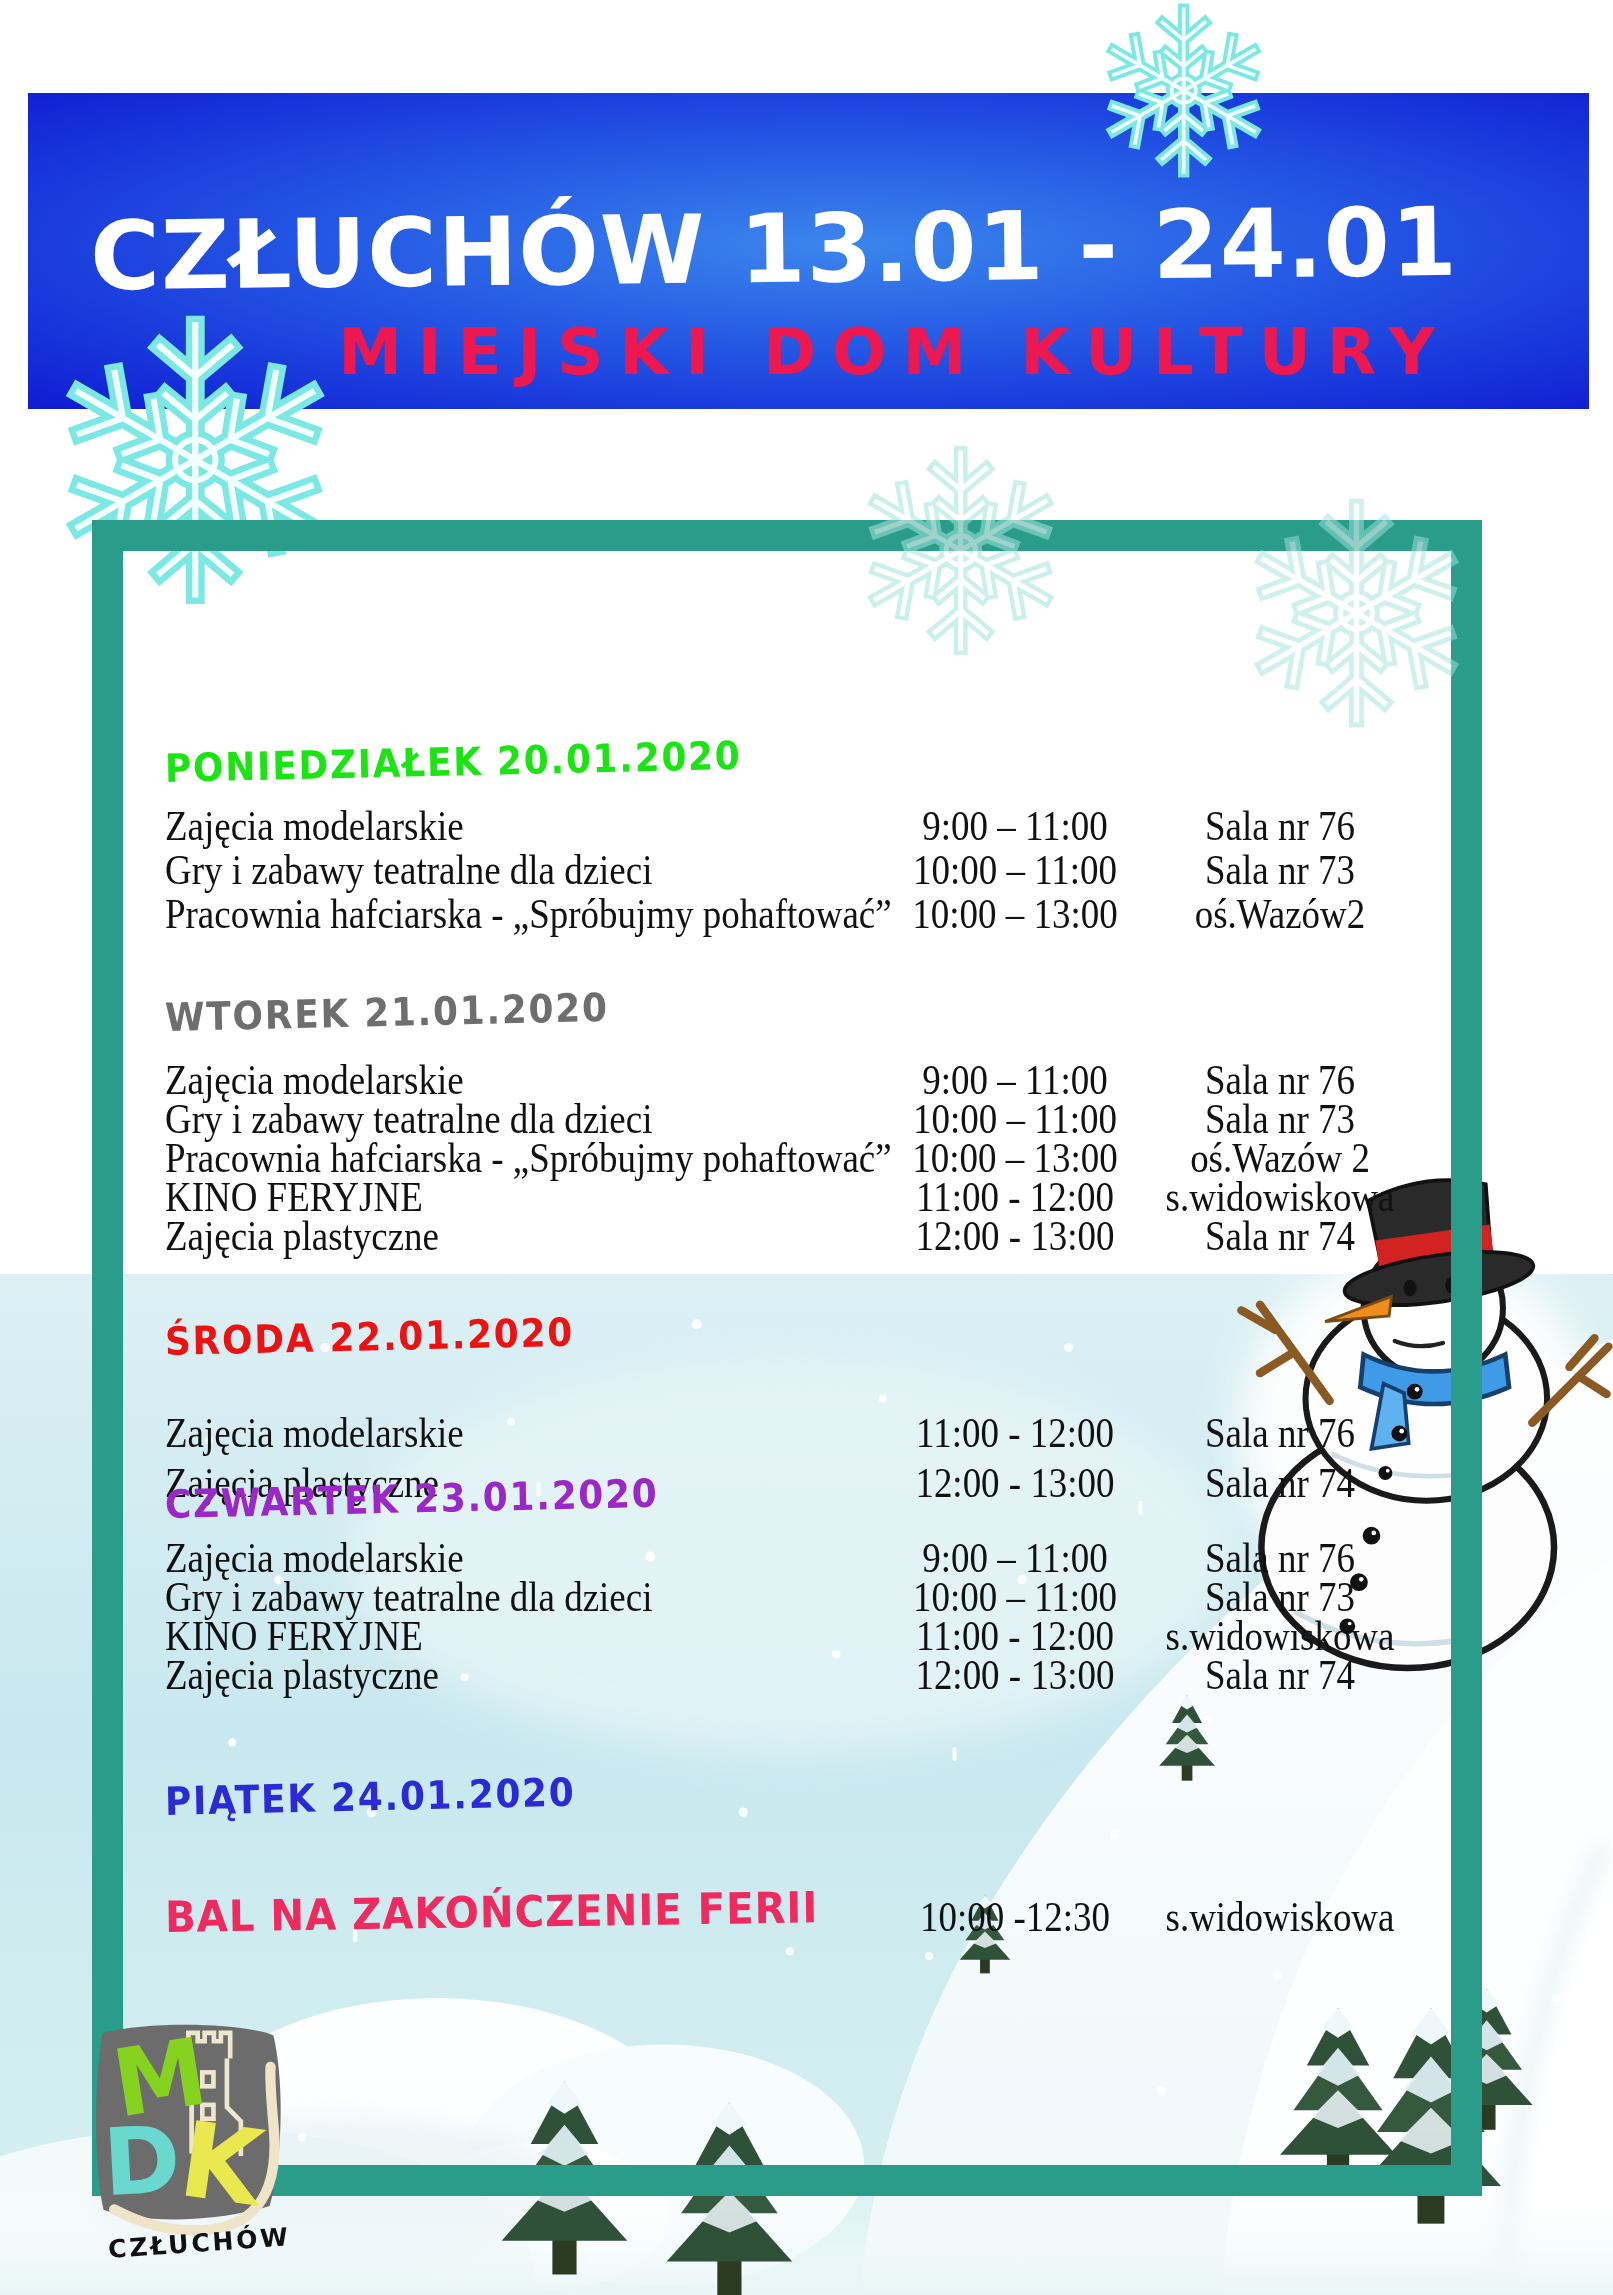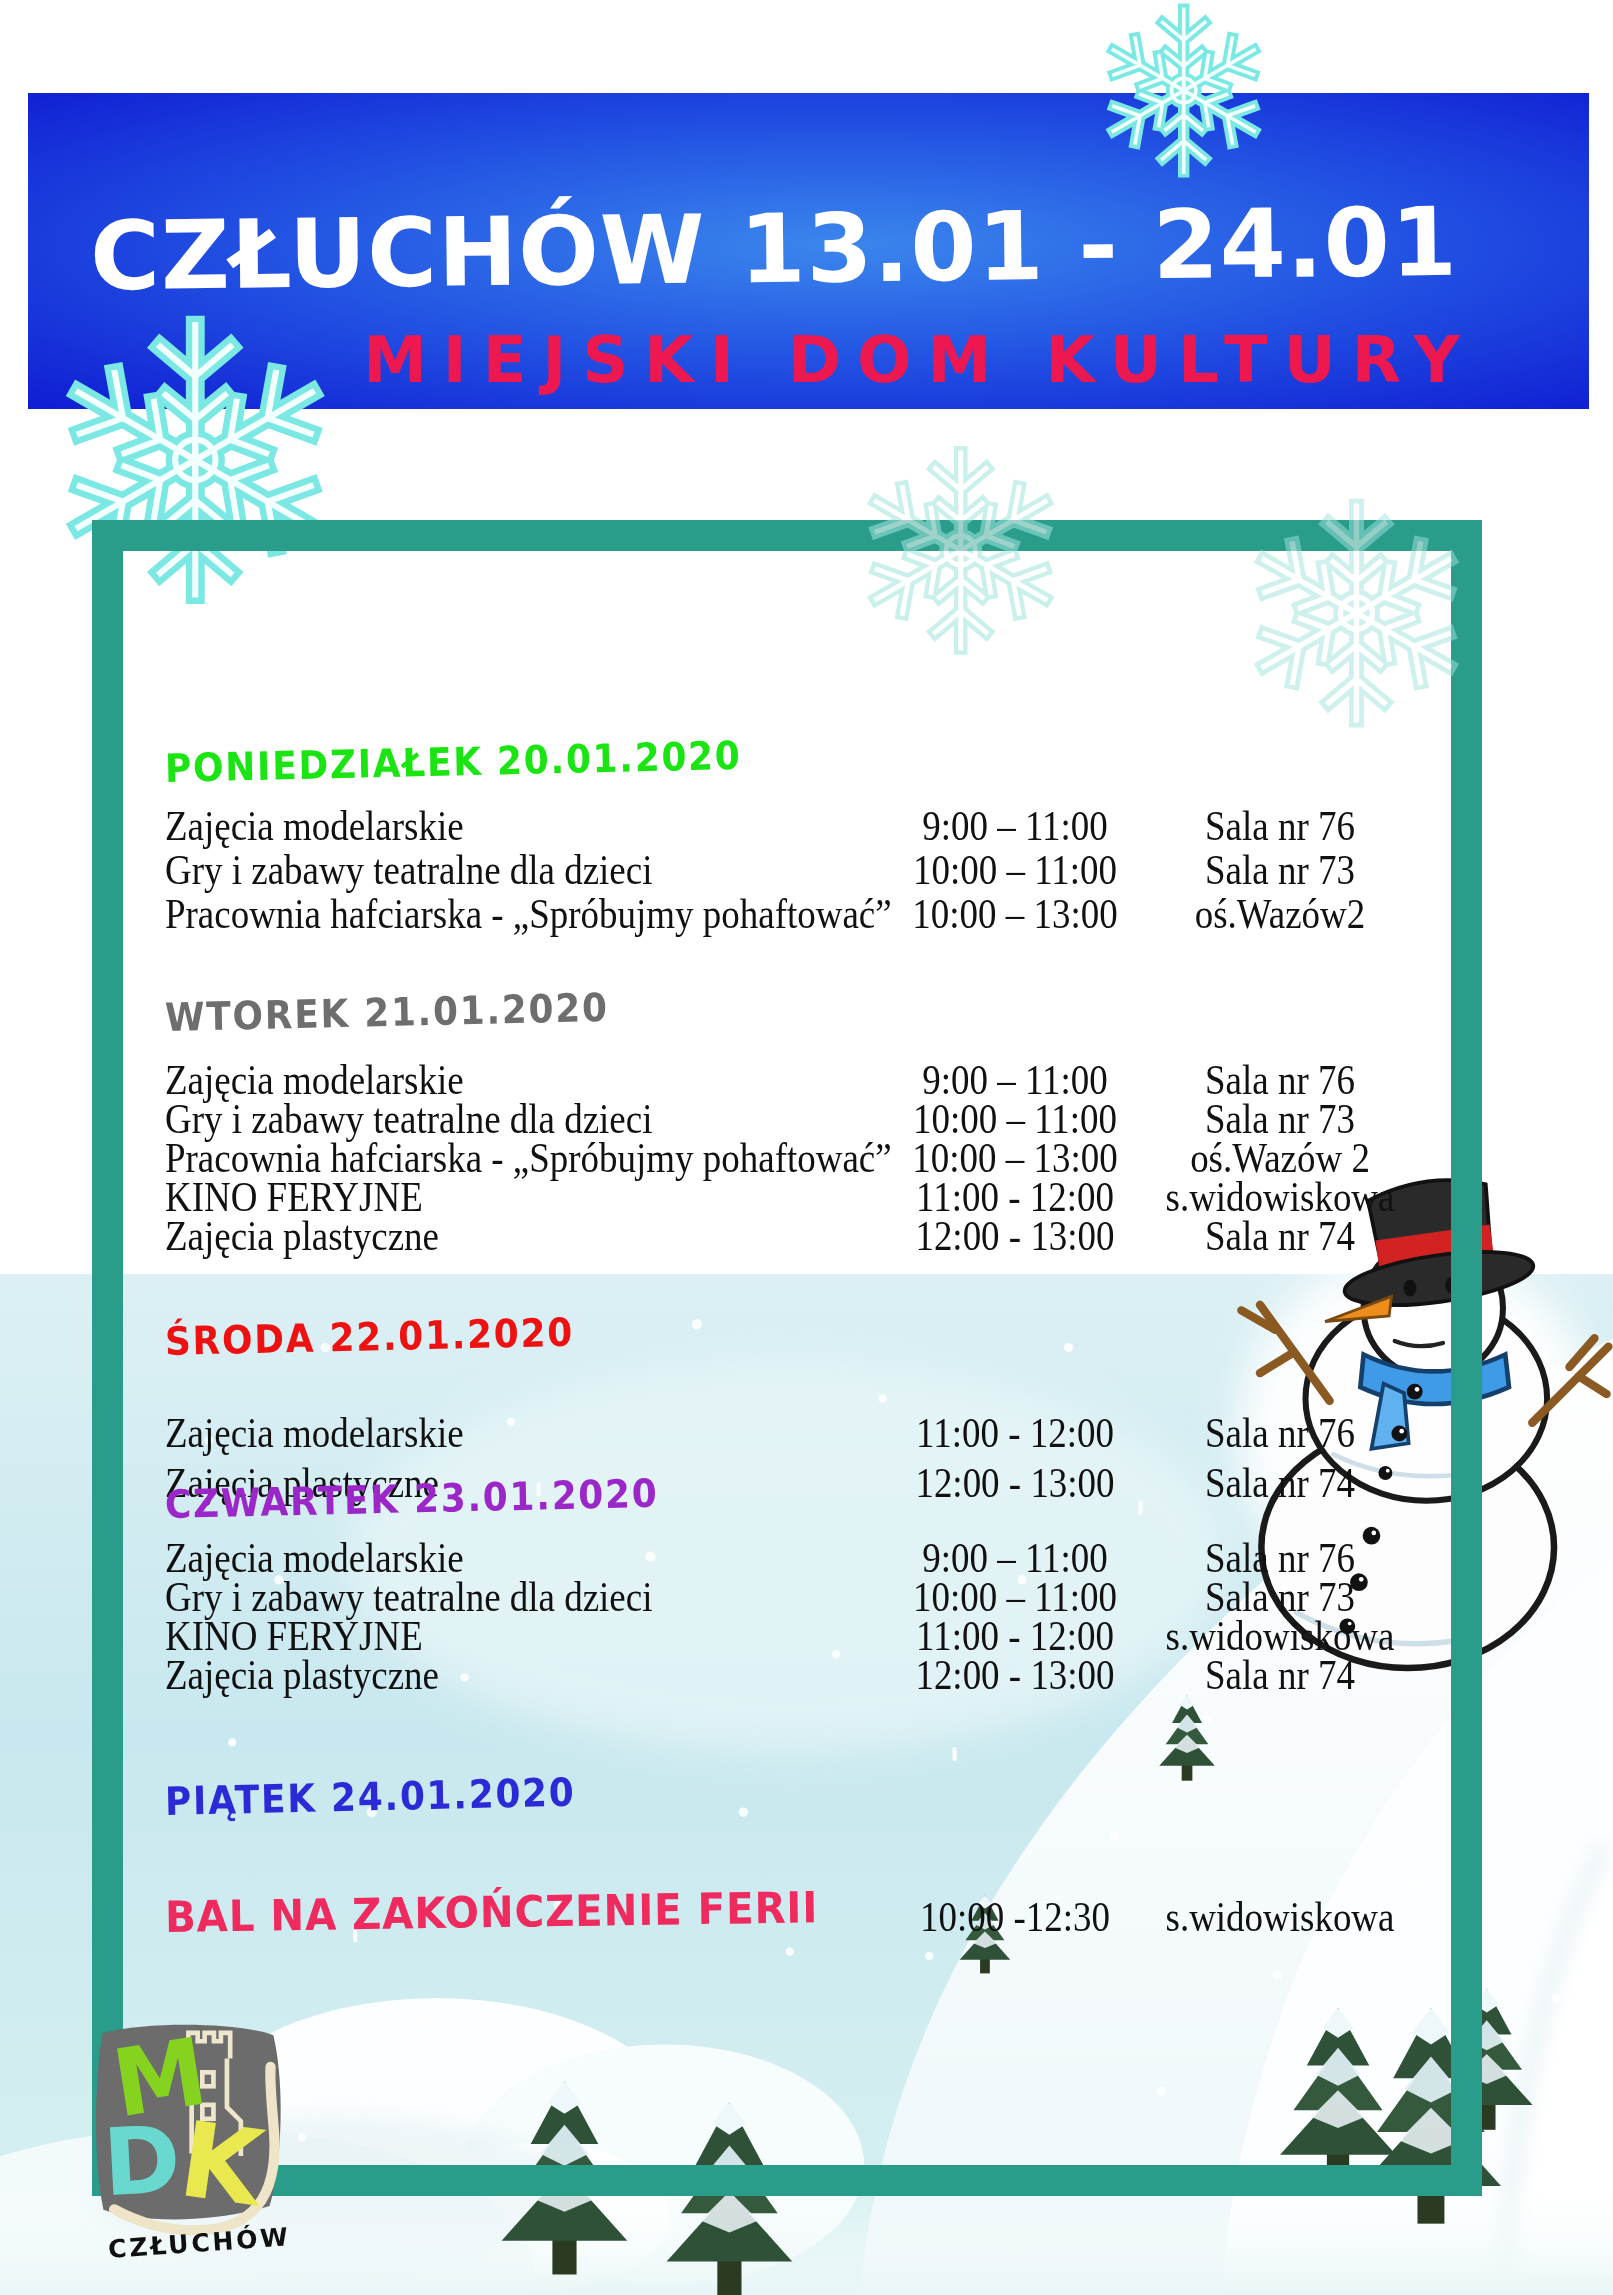--- a/index.html
+++ b/index.html
@@ -12,21 +12,21 @@
   #banner{
     position:absolute;left:28px;top:93px;width:1561px;height:316px;z-index:2;
     background:radial-gradient(ellipse at 52% 48%, #3b86ec 0%, #2457e4 45%, #0f1cd3 100%);
   }
   #banner .title{
     position:absolute;top:109px;left:50%;margin-left:-35px;transform:translateX(-50%) rotate(-.6deg);
     white-space:nowrap;color:#ffffff;
     font:bold 95px/1 "DejaVu Sans",sans-serif;letter-spacing:0.9px;
   }
   #banner .subtitle{
-    position:absolute;top:235px;left:50%;margin-left:111px;transform:translateX(-50%);
+    position:absolute;top:227px;left:50%;margin-left:86px;transform:translateX(-50%);
     white-space:nowrap;color:#ed1850;
     font:bold 64px/1 "DejaVu Sans",sans-serif;letter-spacing:16px;
   }
   #flakes-back{position:absolute;left:0;top:0;width:1614px;height:2295px;z-index:3;pointer-events:none;}
   #frame{
     position:absolute;left:92px;top:520px;width:1390px;height:1676px;z-index:4;
     border:31px solid #2a9d8a;box-sizing:border-box;
   }
   #schedule{position:absolute;left:0;top:0;width:1614px;height:2295px;z-index:5;}
   #flakes-front{position:absolute;left:0;top:0;width:1614px;height:2295px;z-index:6;pointer-events:none;}

